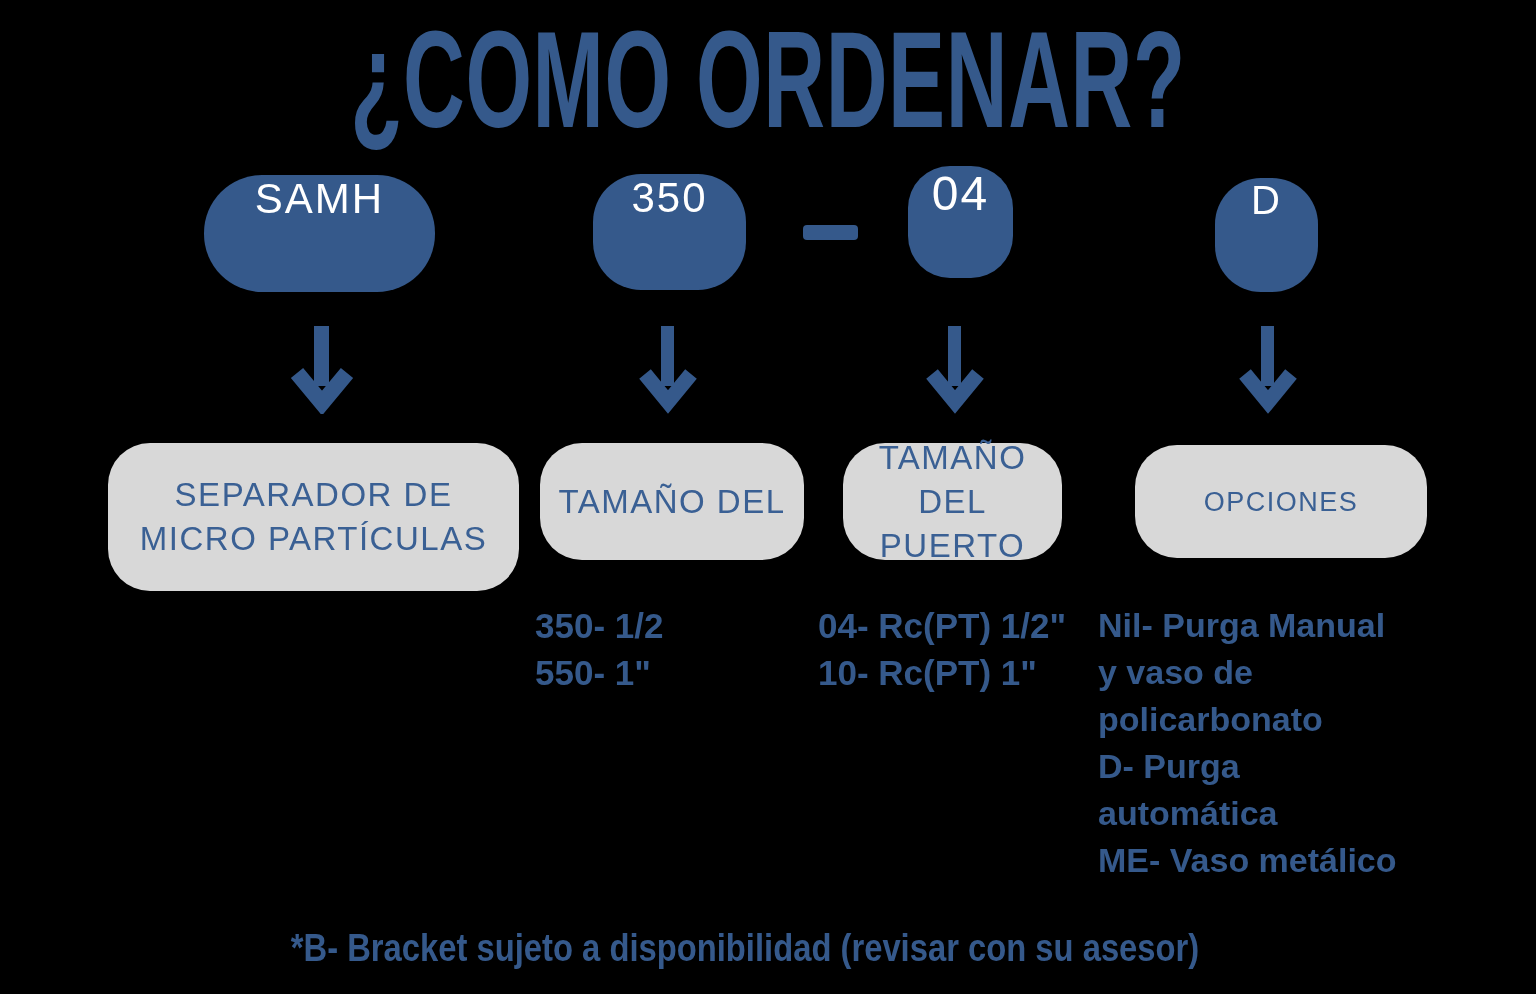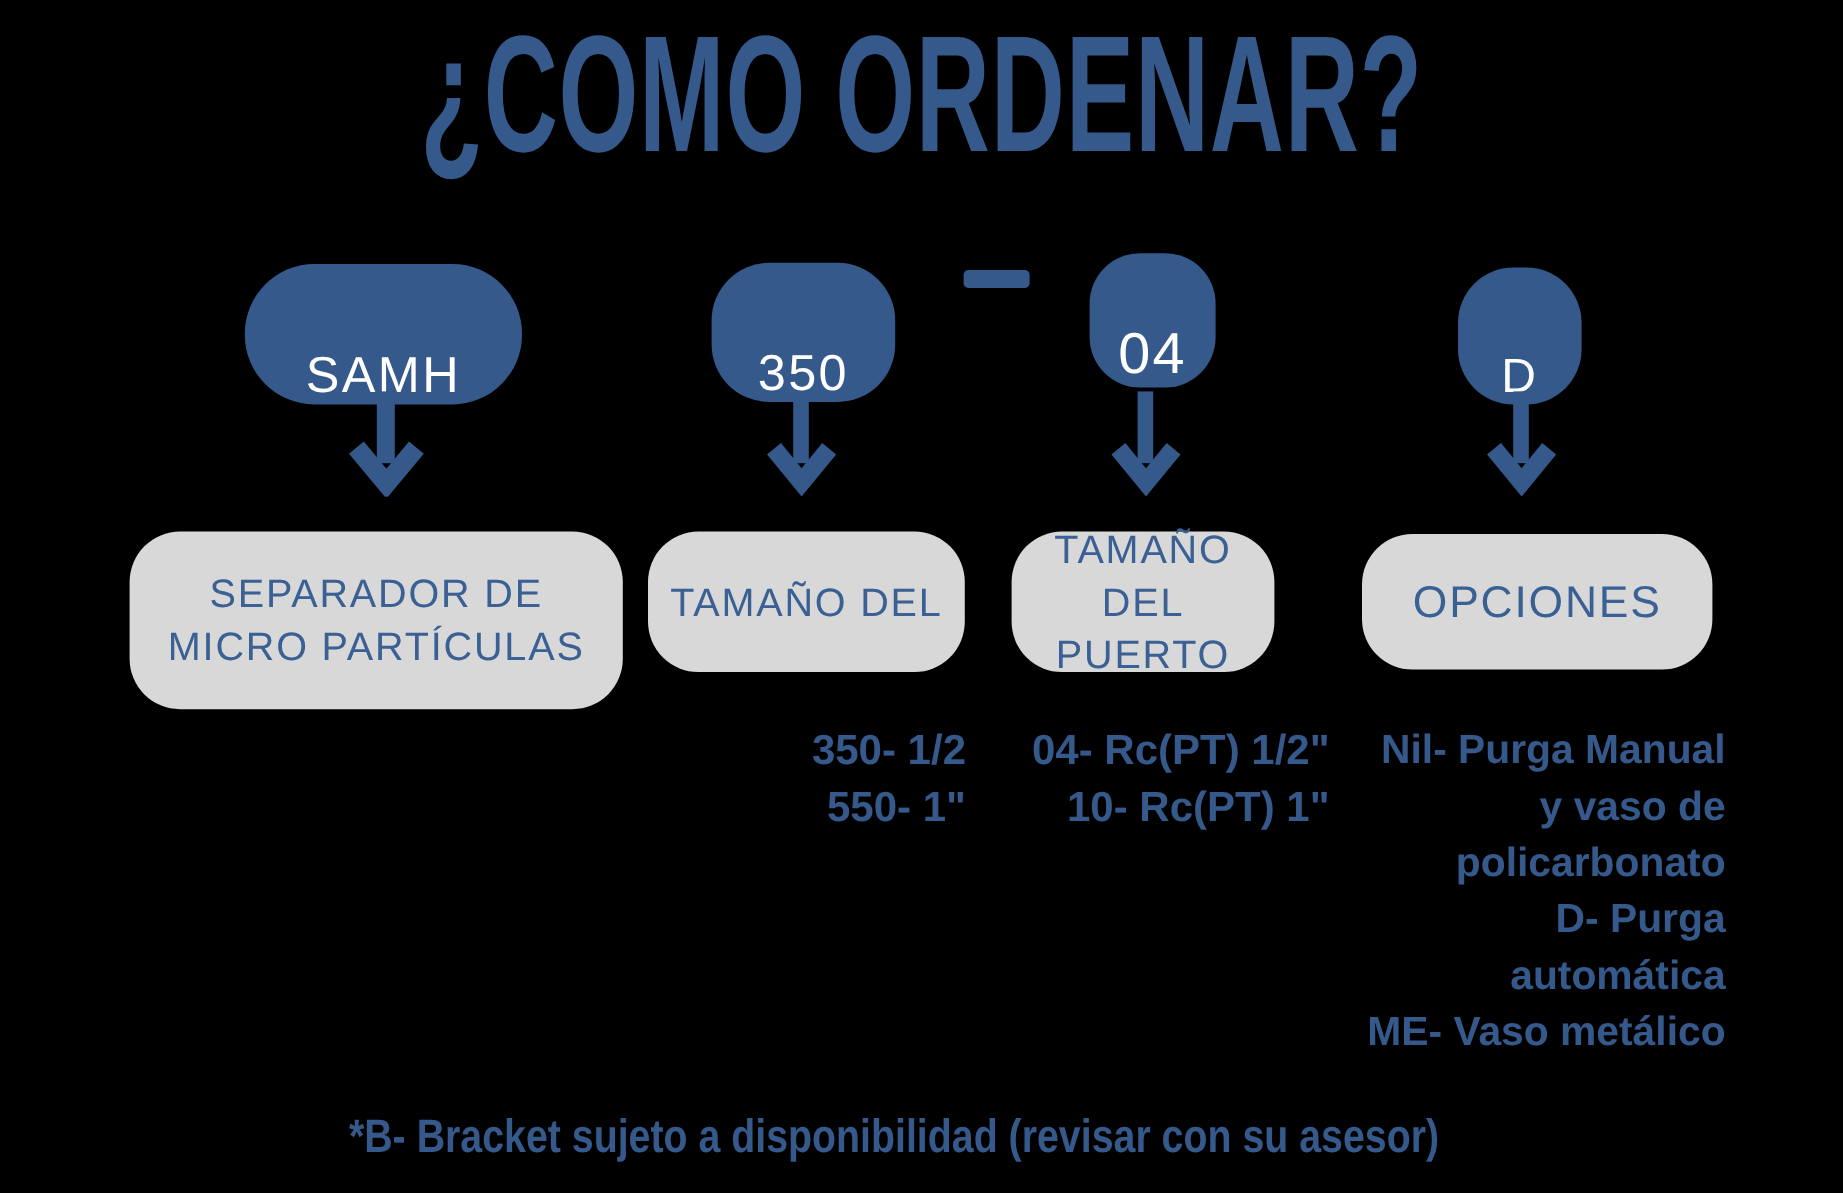--- a/index.html
+++ b/index.html
@@ -28,22 +28,22 @@
     font-size:138px;font-weight:bold;line-height:1.0;
     transform:scaleX(0.62);
     transform-origin:50% 50%;
     white-space:nowrap;
     letter-spacing:1px;
   }
   .pill{
     position:absolute;
     background:var(--blue);
     color:var(--pill-text);
-    display:flex;align-items:flex-end;justify-content:center;
-    font-size:42px;letter-spacing:2px;margin-top:45px;
+    display:flex;align-items:flex-start;justify-content:center;
+    font-size:42px;letter-spacing:2px;
   }
   .pill.p1{left:204px;top:175px;width:231px;height:117px;border-radius:58px;}
   .pill.p2{left:593px;top:174px;width:153px;height:116px;border-radius:48px;}
   .pill.p3{left:908px;top:166px;width:105px;height:112px;border-radius:42px;font-size:48px;}
   .pill.p4{left:1215px;top:178px;width:103px;height:114px;border-radius:46px;font-size:40px;}
   .dash{
     position:absolute;left:803px;top:225px;width:55px;height:15px;
     background:var(--blue);border-radius:4px;
   }
   .arrow{
@@ -58,27 +58,27 @@
     background:var(--gray);
     border-radius:42px;
     color:var(--text-blue);
     display:flex;flex-direction:column;align-items:center;justify-content:center;
     font-size:33px;line-height:44px;letter-spacing:1.5px;
     text-align:center;
   }
   .gbox.b1{left:108px;top:443px;width:411px;height:148px;}
   .gbox.b2{left:540px;top:443px;width:264px;height:117px;}
   .gbox.b3{left:843px;top:443px;width:219px;height:117px;}
-  .gbox.b4{left:1135px;top:445px;width:292px;height:113px;font-size:37px;}
+  .gbox.b4{left:1135px;top:445px;width:292px;height:113px;font-size:27px;}
   .olist{
     position:absolute;
     color:var(--blue);
     font-weight:bold;
     font-size:35px;line-height:47px;
-    text-align:right;
+    text-align:left;
   }
   .olist.l1{left:535px;top:602px;width:270px;}
   .olist.l2{left:818px;top:602px;width:290px;}
   .olist.l3{left:1098px;top:602px;width:340px;font-size:34px;line-height:47px;}
   .footnote{
     position:absolute;left:0;top:926px;width:1490px;
     text-align:center;
     color:var(--blue);
     font-weight:bold;
     font-size:39px;

